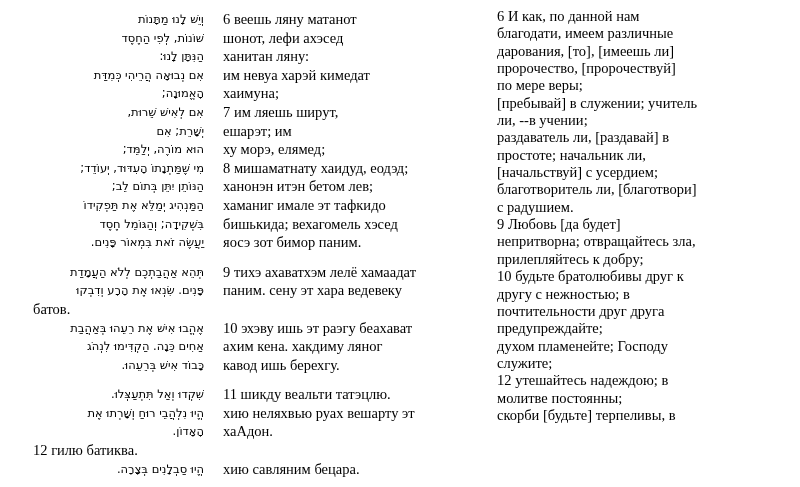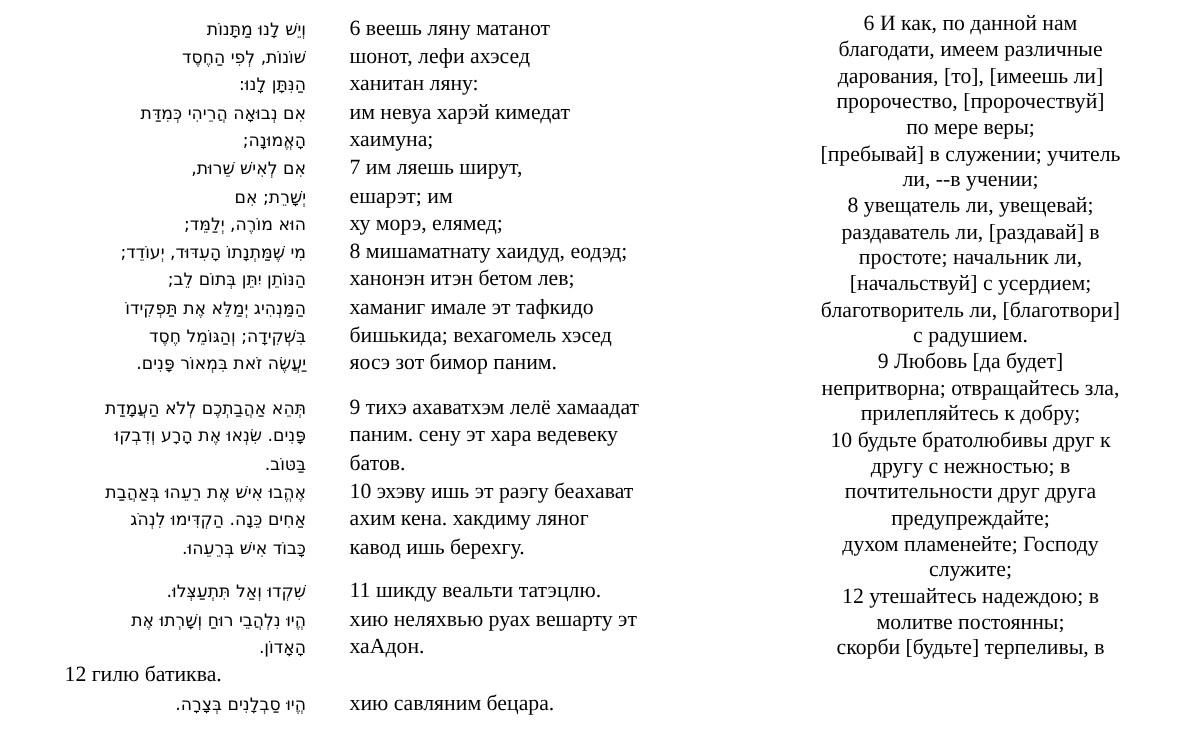--- a/index.html
+++ b/index.html
@@ -9,28 +9,28 @@
   }
   .interlinear{position:absolute;left:14px;top:10px;width:470px;}
   .group{margin-bottom:11px;}
   .row{display:flex;align-items:center;line-height:18.6px;}
   .he{
     width:190px;flex:0 0 190px;text-align:right;direction:rtl;
     font-family:"DejaVu Sans",sans-serif;font-size:11.5px;line-height:18.6px;
     white-space:nowrap;
   }
   .tr{
-    margin-left:29px;font-size:14.5px;line-height:18.6px;white-space:nowrap;
+    margin-left:19px;font-size:14.5px;line-height:18.6px;white-space:nowrap;
     font-family:"Liberation Serif",serif;
   }
   .translation{
     position:absolute;left:497px;top:8px;width:300px;
     font-size:14.5px;line-height:17.35px;
   }
-  .ru-line{white-space:nowrap;text-align:center;}
+  .ru-line{white-space:nowrap;}
 </style>
 </head>
 <body>
 
 <div class="page">
 
   <div class="interlinear">
 
     <section class="group">
 
@@ -106,21 +106,20 @@
           <div class="he">תְּהֵא אַהֲבַתְכֶם לְלֹא הַעֲמָדַת</div>
           <div class="tr">9 тихэ ахаватхэм лелё хамаадат</div>
         </div>
 
         <div class="row">
           <div class="he">פָּנִים. שִׂנְאוּ אֶת הָרָע וְדִבְקוּ</div>
           <div class="tr">паним. сену эт хара ведевеку</div>
         </div>
 
         <div class="row">
-          <div class="he">בַּטּוֹב.</div>
           <div class="tr">батов.</div>
         </div>
 
         <div class="row">
           <div class="he">אֶהֱבוּ אִישׁ אֶת רֵעֵהוּ בְּאַהֲבַת</div>
           <div class="tr">10 эхэву ишь эт раэгу беахават</div>
         </div>
 
         <div class="row">
           <div class="he">אַחִים כֵּנָה. הַקְדִּימוּ לִנְהֹג</div>
@@ -173,21 +172,20 @@
 
       <div class="ru-line">пророчество, [пророчествуй]</div>
 
       <div class="ru-line">по мере веры;</div>
 
 
       <div class="ru-line">[пребывай] в служении; учитель</div>
 
       <div class="ru-line">ли, --в учении;</div>
 
-      <div class="ru-line">8 увещатель ли, увещевай;</div>
 
       <div class="ru-line">раздаватель ли, [раздавай] в</div>
 
       <div class="ru-line">простоте; начальник ли,</div>
 
       <div class="ru-line">[начальствуй] с усердием;</div>
 
       <div class="ru-line">благотворитель ли, [благотвори]</div>
 
       <div class="ru-line">с радушием.</div>

